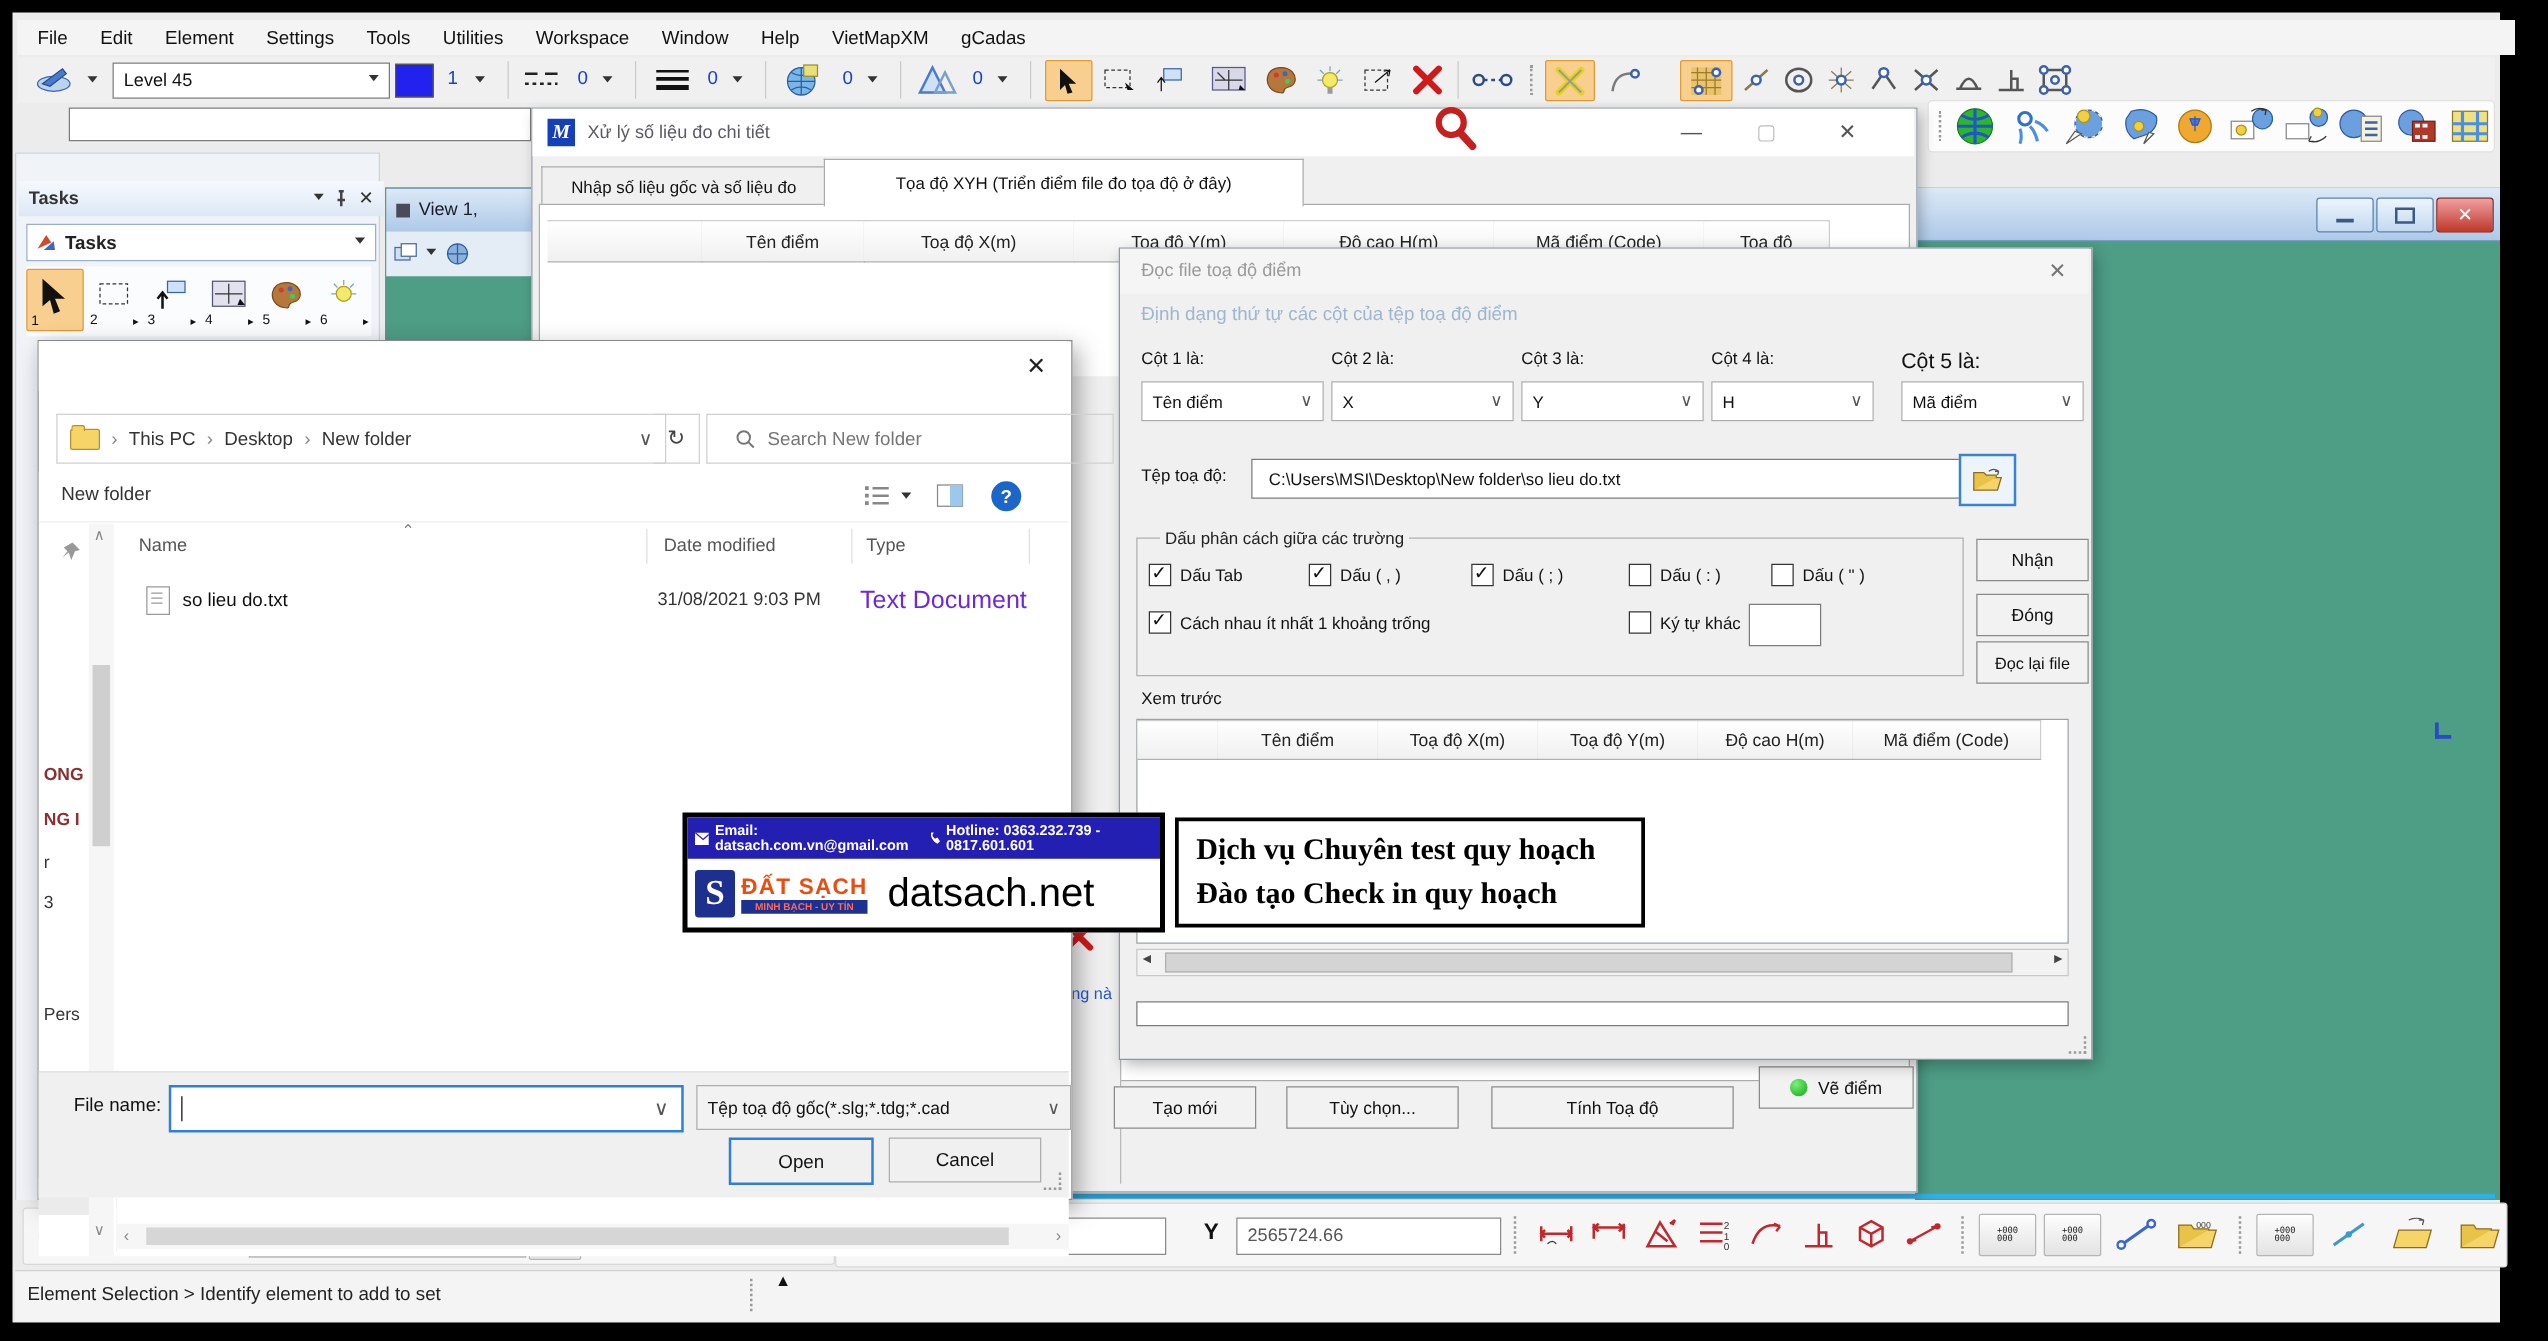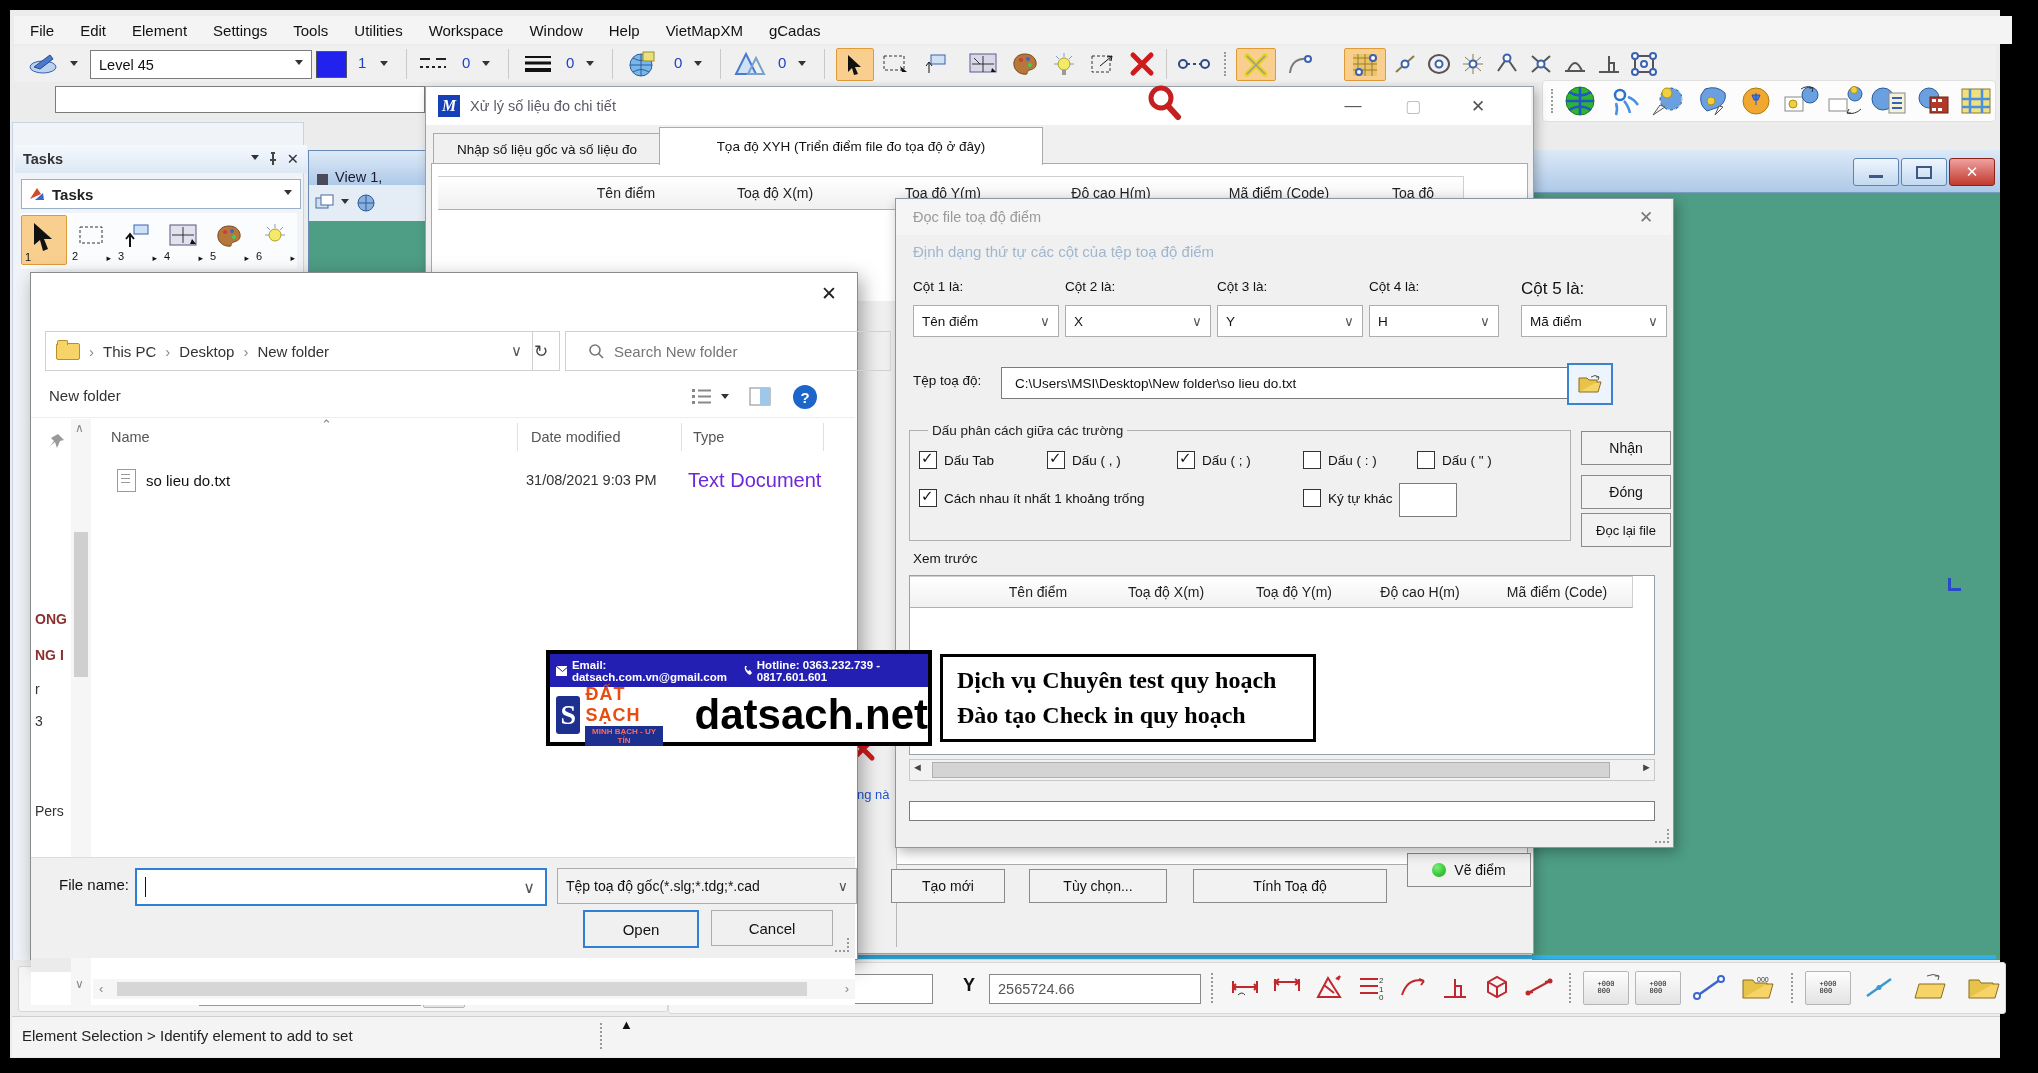--- a/index.html
+++ b/index.html
@@ -401,21 +401,21 @@
           <circle cx="13" cy="12" r="6" fill="#f5e96a" stroke="#b0a020"></circle>
           <path d="M13 1 V5 M3 12 H7 M19 12 H23 M5 4 L8 7 M21 4 L18 7" stroke="#7aa0cc"></path>
         </svg>
       <span style="position:absolute;left:3px;bottom:1px;font-size:11px">6</span>
       <span style="position:absolute;right:2px;bottom:0;font-size:9px">▸</span>
     </div>
   </div>
 </div>
 
 <div class="abs" style="left:308px;top:150px;width:120px;height:124px;background:#4e9d85;border:1px solid #6a8cb4;z-index:2">
-  <div style="height:34px;background:linear-gradient(#dce9f7,#aec9e8);display:flex;align-items:flex-end;padding-left:8px;gap:7px">
+  <div style="height:34px;background:linear-gradient(#dce9f7,#aec9e8);display:flex;align-items:center;padding-left:8px;gap:7px">
     <span style="width:11px;height:11px;background:#4a4a5a;display:inline-block"></span>
     <span style="font-size:14.5px;color:#1a1a2a;white-space:nowrap">View 1,</span>
   </div>
   <div style="height:36px;background:#e4ecf6;display:flex;align-items:center;padding-left:6px;gap:6px">
     <svg width="20" height="18">
         <rect x="1" y="4" width="12" height="10" fill="#cfe0f2" stroke="#4a6a9a"></rect>
         <rect x="6" y="1" width="12" height="10" fill="#fff" stroke="#4a6a9a"></rect>
       </svg>
     <span class="da"></span>
     <svg width="22" height="20">
@@ -730,21 +730,21 @@
         <path d="M2 1 C1 4 3 8 7 10 L9 8 L7 5 L5 6 C4 5 3 4 3 3 L4 1 Z" fill="#fff"></path>
       </svg>
     <span style="color:#fff;font-size:11.5px;font-weight:bold">Hotline: 0363.232.739 - 0817.601.601</span>
   </div>
   <div style="height:55px;display:flex;align-items:center;padding-left:6px">
     <span style="width:32px;height:38px;background:#1d2f8f;color:#fff;font-family:'Liberation Serif',serif;font-weight:bold;font-size:28px;display:flex;align-items:center;justify-content:center;border-radius:3px">S</span>
     <span style="display:inline-flex;flex-direction:column;margin-left:5px">
       <span style="color:#e84e10;font-weight:bold;font-size:18px;letter-spacing:1px">ĐẤT SẠCH</span>
       <span style="background:#1d2f8f;color:#ff6a5a;font-size:8px;font-weight:bold;text-align:center;padding:1px 2px">MINH BẠCH - UY TÍN</span>
     </span>
-    <span style="font-size:42px;font-weight:bold;color:#000;margin-left:32px">datsach.net</span>
+    <span style="font-size:32px;font-weight:normal;color:#000;margin-left:16px">datsach.net</span>
   </div>
 </div>
 <div class="abs" style="left:940px;top:654px;width:376px;height:88px;background:#fff;border:3px solid #000;z-index:6;box-sizing:border-box;display:flex;flex-direction:column;justify-content:center;padding-left:14px;font-family:'Liberation Serif',serif;font-weight:bold;font-size:24px;color:#000;line-height:1.45">
   <span>Dịch vụ Chuyên test quy hoạch</span>
   <span>Đào tạo Check in quy hoạch</span>
 </div>
 
 <div class="abs" style="left:858px;top:955px;width:1138px;height:4px;background:#31b0e6;z-index:2"></div>
 
 <div class="abs" style="left:12px;top:960px;width:1988px;height:56px;background:#ececec;z-index:3">

